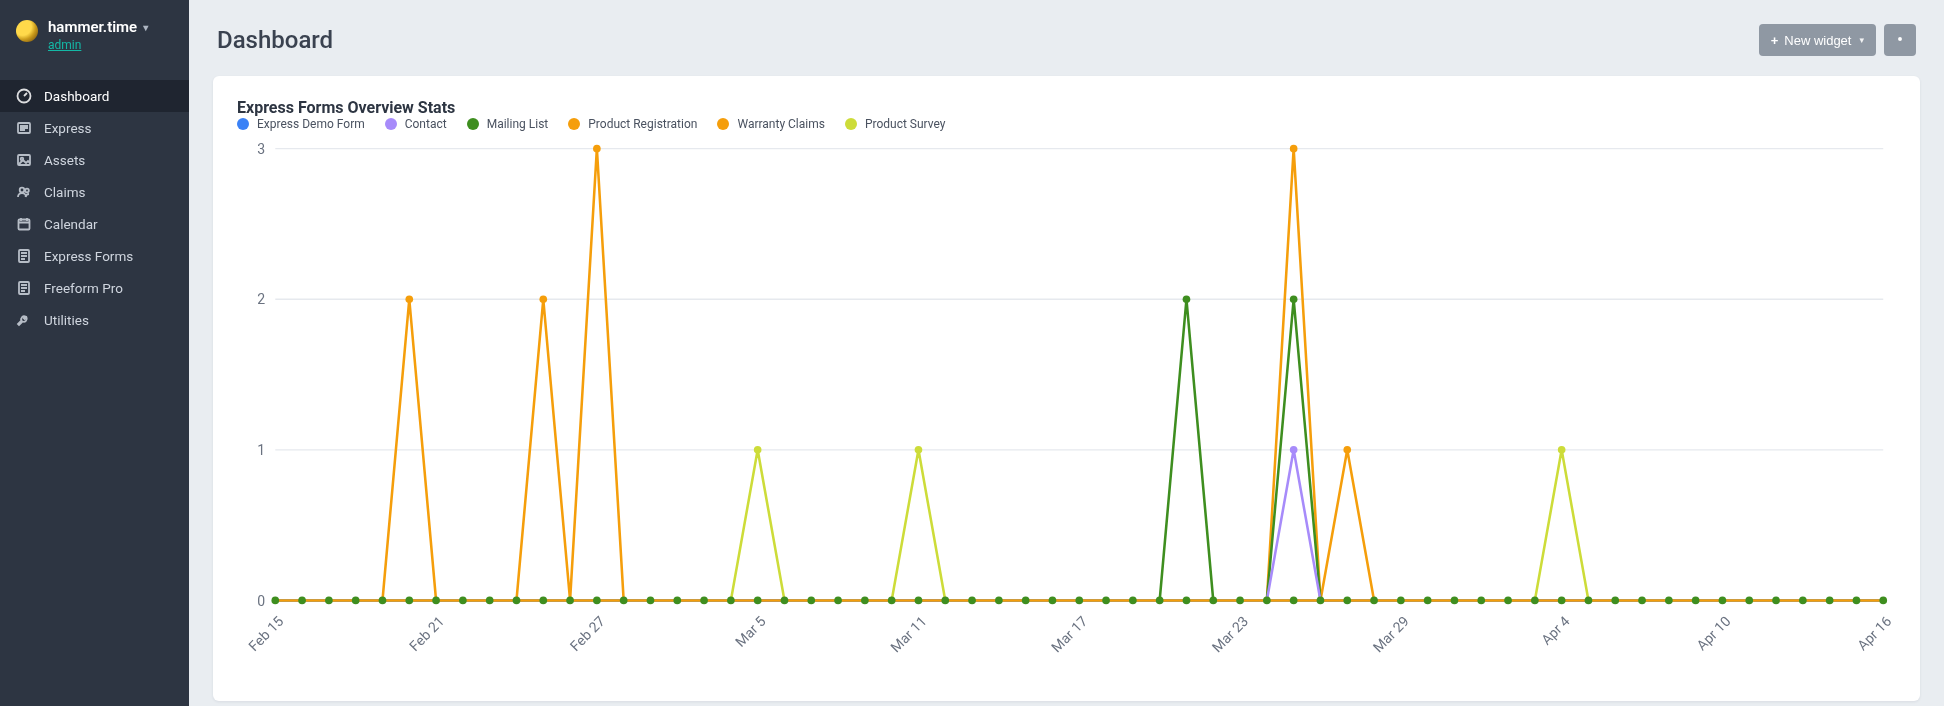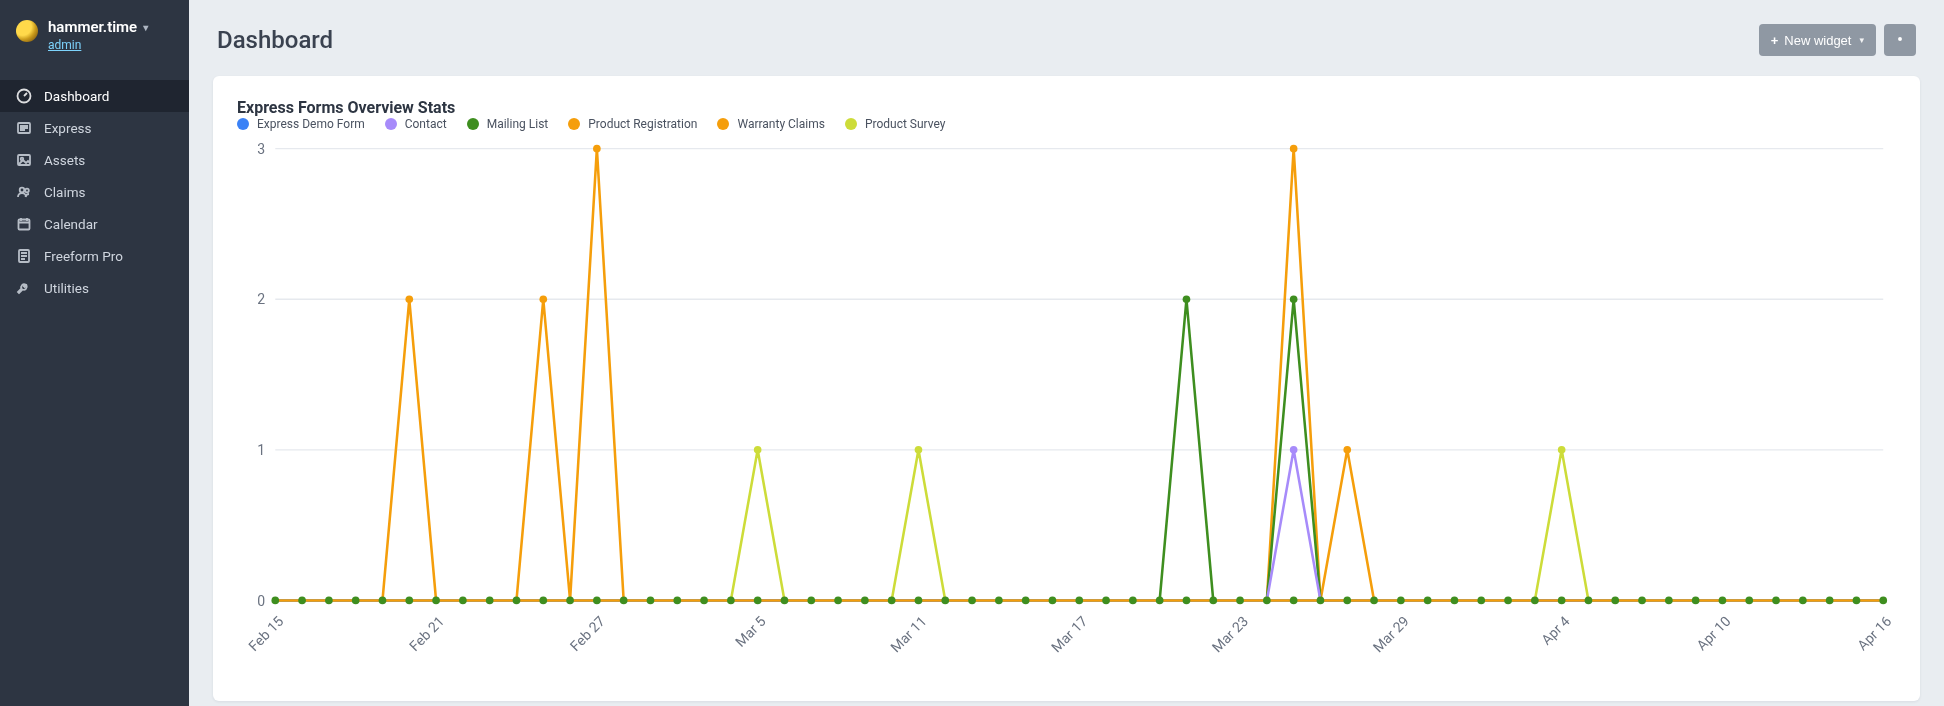--- a/index.html
+++ b/index.html
@@ -30,21 +30,21 @@
     background: radial-gradient(circle at 30% 30%, #ffd94a 0 40%, #c99a1a 60%, #5a3a10 100%);
     flex-shrink: 0;
     margin-top: 2px;
   }
   .site-block { display: flex; flex-direction: column; }
   .site-name {
     color: #fff; font-size: 15px; font-weight: 600;
     display: flex; align-items: center; gap: 6px;
   }
   .chev { font-size: 10px; color: #aeb6c2; }
-  .site-role { color: #7dd3fc; font-size: 12px; margin-top: 2px; text-decoration: underline; }
+  .site-role { color: #14b8a6; font-size: 12px; margin-top: 2px; text-decoration: underline; }
   .nav { margin-top: 14px; }
   .nav-item {
     display: flex; align-items: center; gap: 12px;
     padding: 8px 16px;
     color: #cfd5de;
     cursor: pointer;
     font-size: 13.5px;
   }
   .nav-item.active { background: #1f2530; color: #fff; }
   .nav-icon { width: 16px; height: 16px; display:flex; align-items:center; justify-content:center; opacity:0.85; }
@@ -188,20 +188,28 @@
           </span>
           <span>Claims</span>
         </div>
         <div class="nav-item">
           <span class="nav-icon">
             <svg viewBox="0 0 16 16">
               <use href="#i-calendar"></use>
             </svg>
           </span>
           <span>Calendar</span>
+        </div>
+        <div class="nav-item">
+          <span class="nav-icon">
+            <svg viewBox="0 0 16 16">
+              <use href="#i-form"></use>
+            </svg>
+          </span>
+          <span>Express Forms</span>
         </div>
         <div class="nav-item">
           <span class="nav-icon">
             <svg viewBox="0 0 16 16">
               <use href="#i-form"></use>
             </svg>
           </span>
           <span>Freeform Pro</span>
         </div>
         <div class="nav-item">

